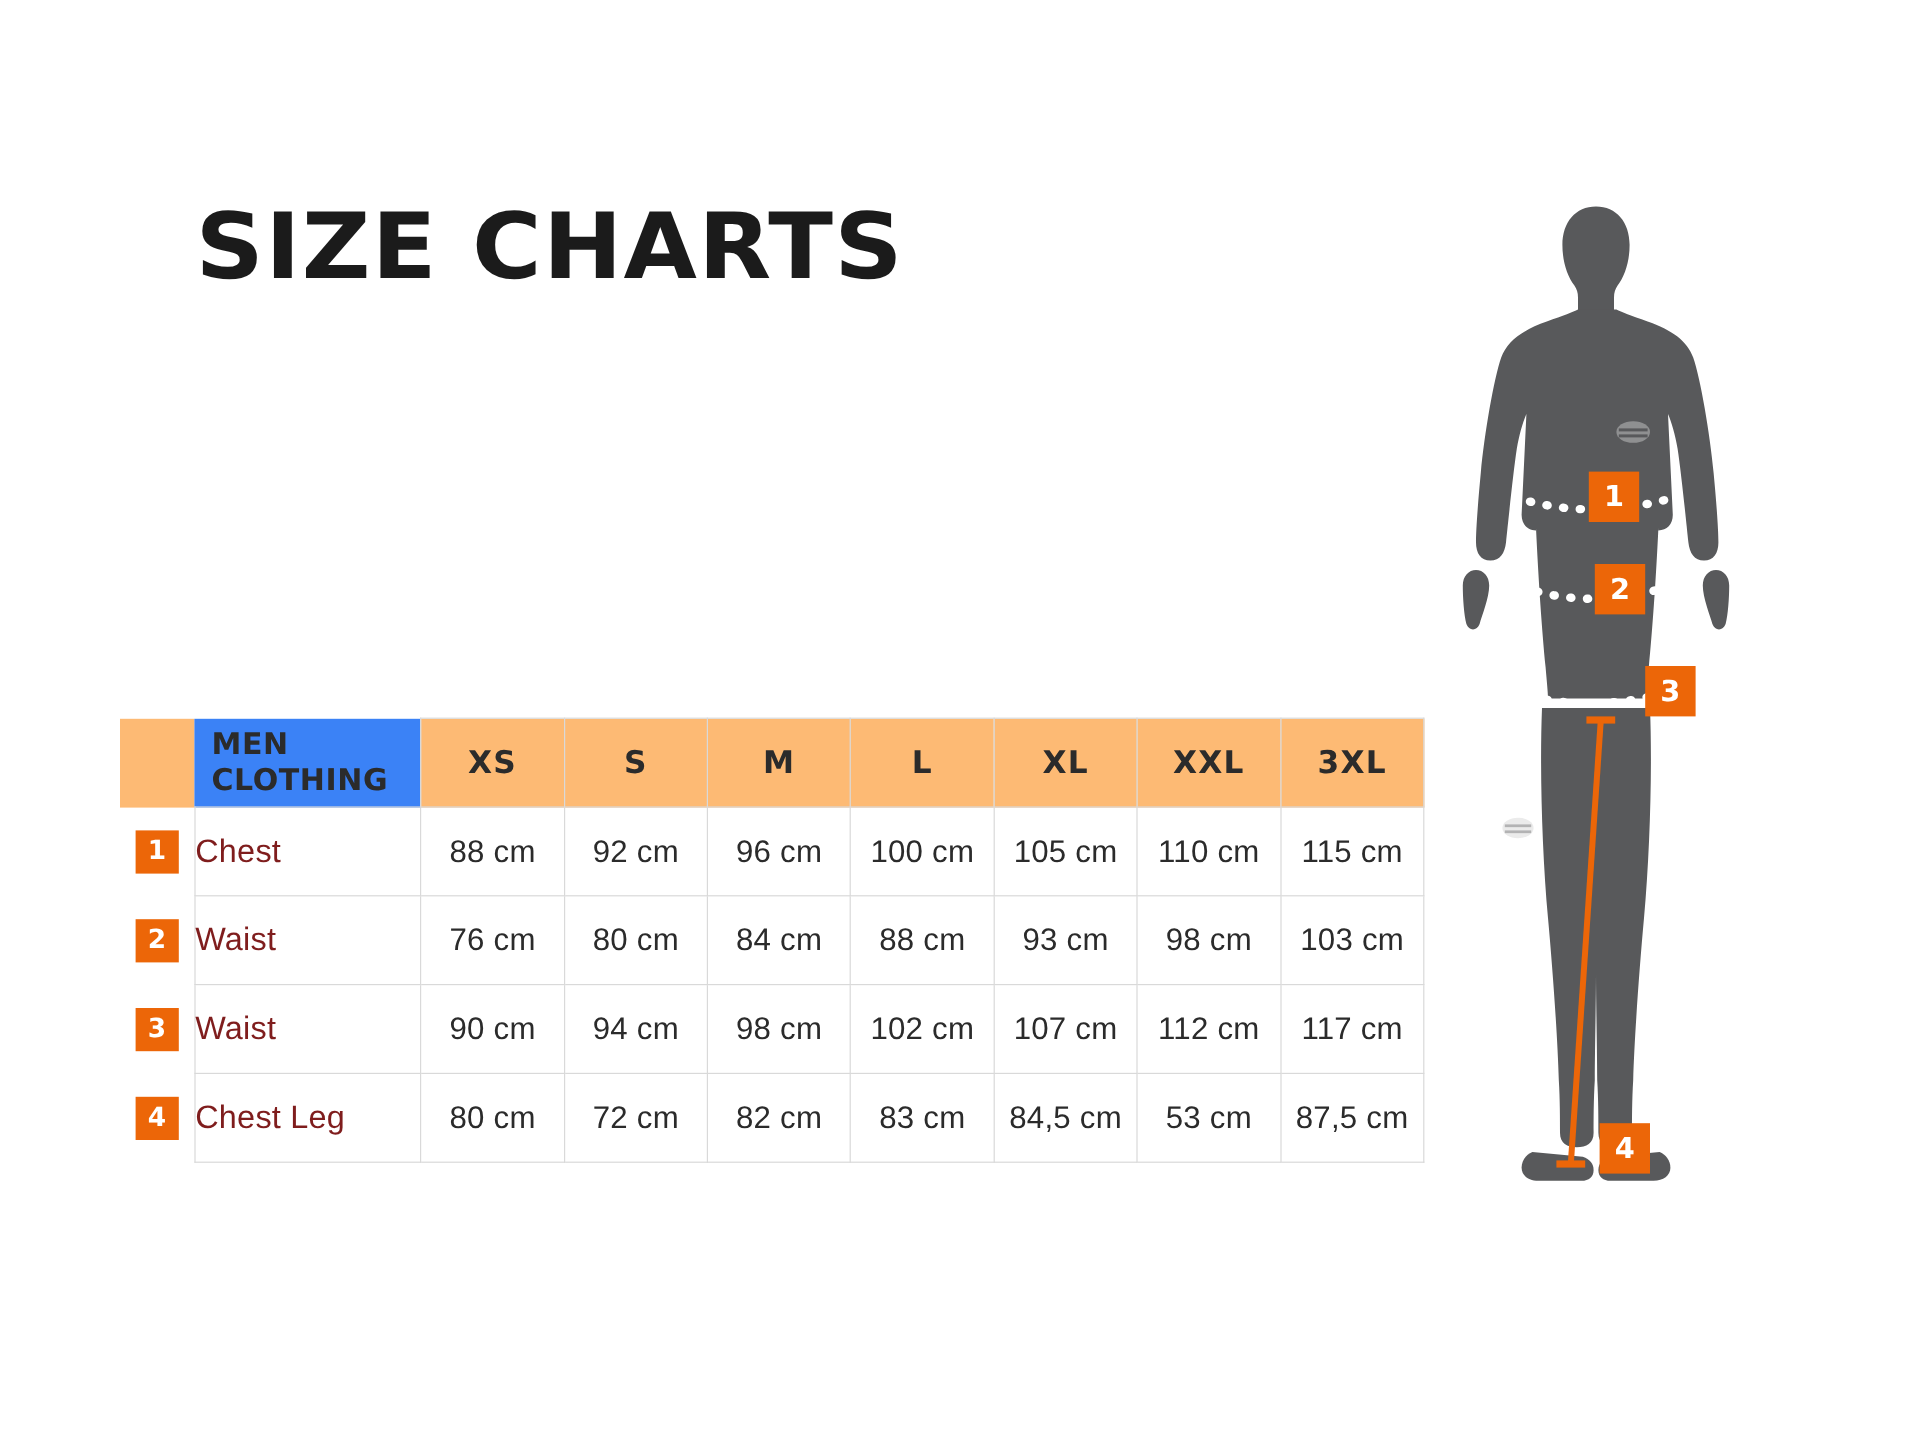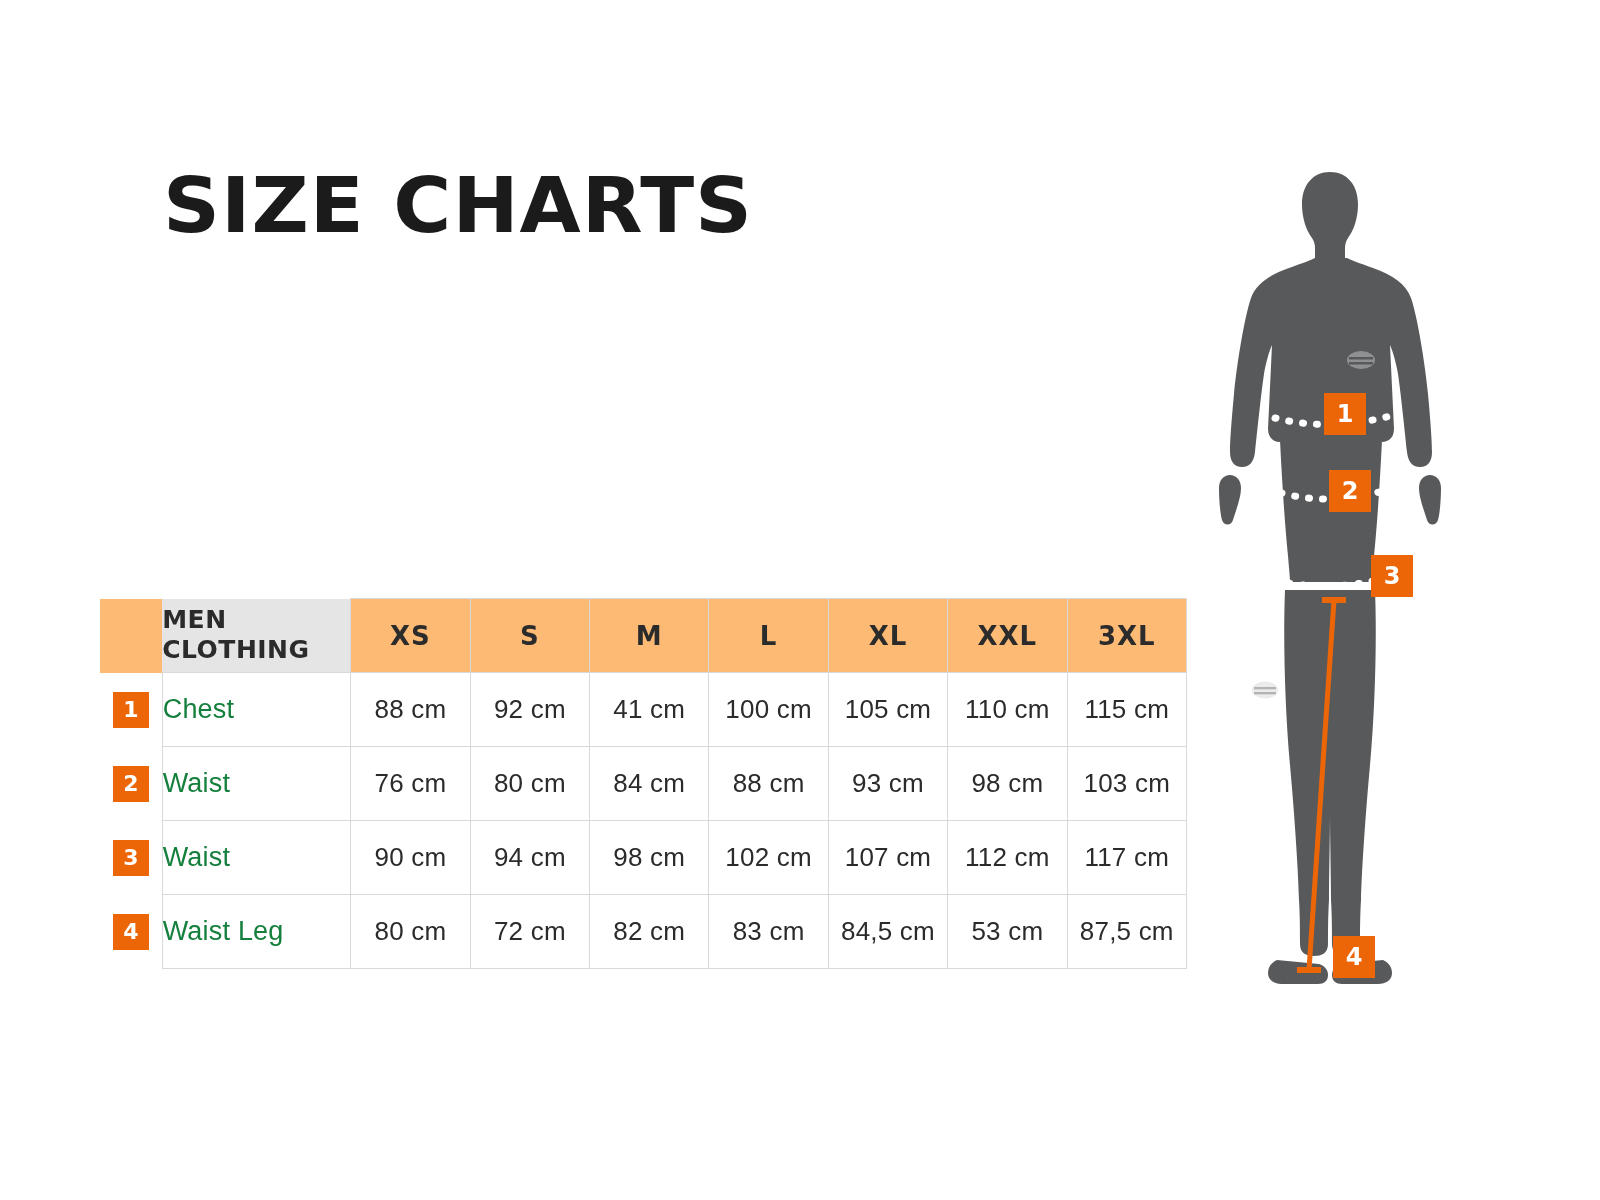--- a/index.html
+++ b/index.html
@@ -75,32 +75,32 @@
     height: 100px;
     font-size: 26px;
     font-weight: bold;
     color: #2b2b2b;
     letter-spacing: 1px;
     text-align: center;
     font-family: "DejaVu Sans", sans-serif;
   }
 
   thead th.head-label {
-    background: #e5e5e5;
+    background: #3b82f6;
     border: none;
     text-align: left;
-    padding-left: 0;
+    padding-left: 14px;
     font-size: 25px;
     line-height: 1.22;
     letter-spacing: 0.5px;
   }
 
   td.row-label {
     font-size: 27px;
-    color: #15803d;
+    color: #7f1d1d;
     padding-left: 8px;
     font-weight: normal;
     border-left: none;
     letter-spacing: 0.2px;
   }
 
   td.value {
     font-size: 26px;
     color: #2b2b2b;
     text-align: center;
@@ -186,21 +186,21 @@
         </tr>
       </thead>
       <tbody>
         <tr>
           <td class="badge-cell">
             <span class="badge">1</span>
           </td>
           <td class="row-label">Chest</td>
           <td class="value">88 cm</td>
           <td class="value">92 cm</td>
-          <td class="value">41 cm</td>
+          <td class="value">96 cm</td>
           <td class="value">100 cm</td>
           <td class="value">105 cm</td>
           <td class="value">110 cm</td>
           <td class="value">115 cm</td>
         </tr>
         <tr>
           <td class="badge-cell">
             <span class="badge">2</span>
           </td>
           <td class="row-label">Waist</td>
@@ -222,21 +222,21 @@
           <td class="value">98 cm</td>
           <td class="value">102 cm</td>
           <td class="value">107 cm</td>
           <td class="value">112 cm</td>
           <td class="value">117 cm</td>
         </tr>
         <tr>
           <td class="badge-cell">
             <span class="badge">4</span>
           </td>
-          <td class="row-label">Waist Leg</td>
+          <td class="row-label">Chest Leg</td>
           <td class="value">80 cm</td>
           <td class="value">72 cm</td>
           <td class="value">82 cm</td>
           <td class="value">83 cm</td>
           <td class="value">84,5 cm</td>
           <td class="value">53 cm</td>
           <td class="value">87,5 cm</td>
         </tr>
       </tbody>
     </table>

